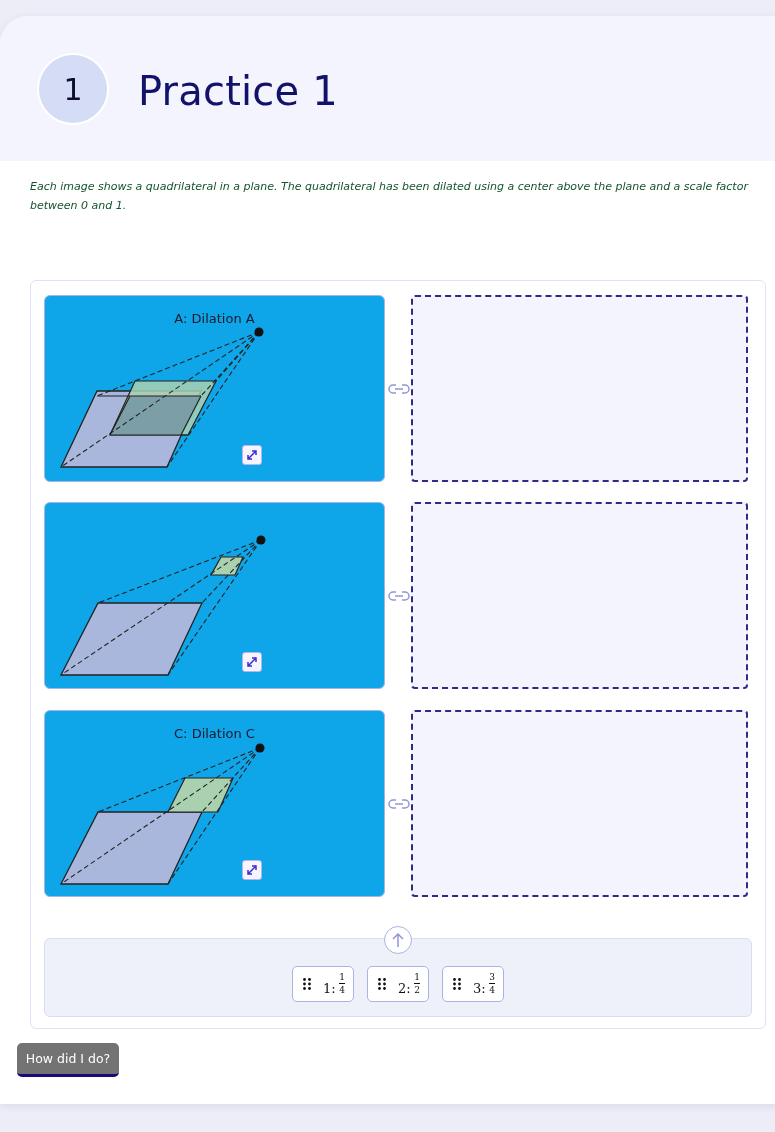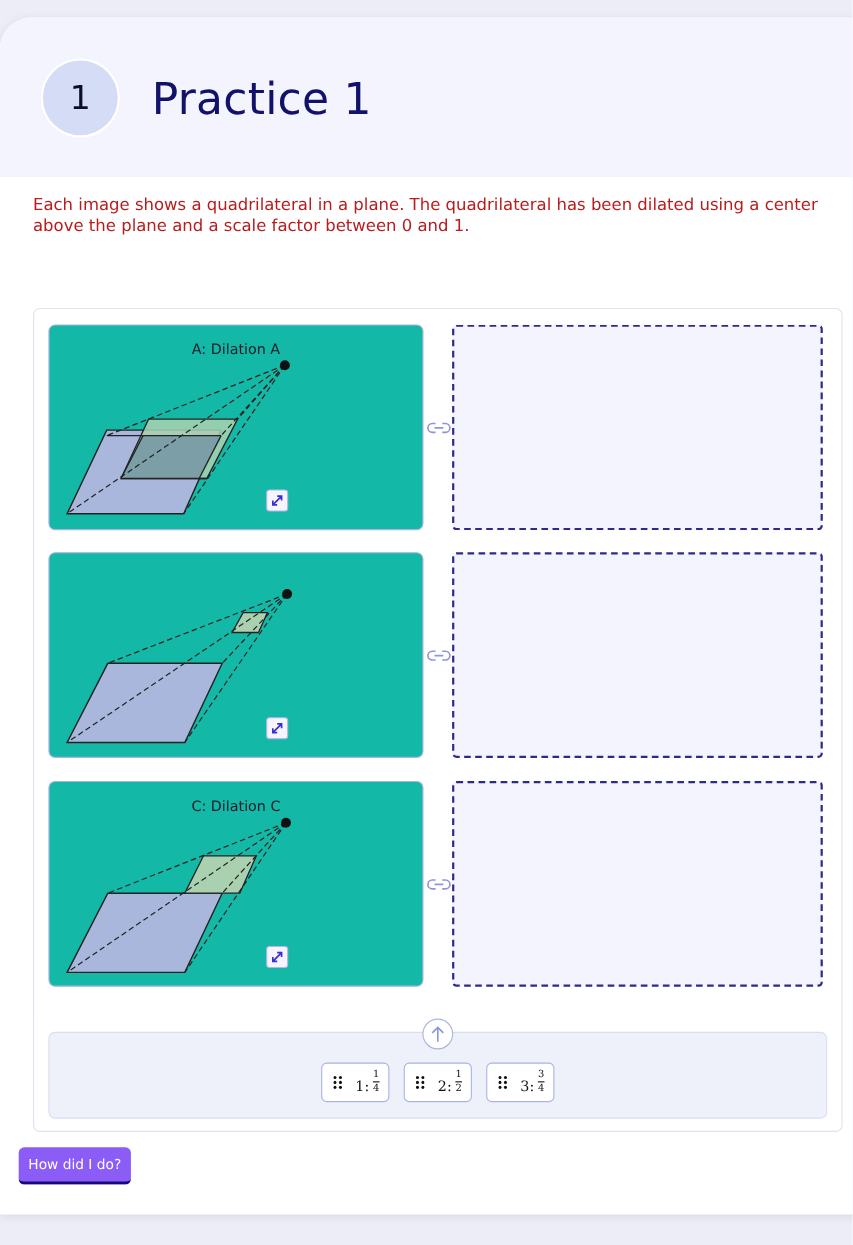--- a/index.html
+++ b/index.html
@@ -40,41 +40,42 @@
     position: absolute;
     left: 138px; top: 52px;
     font-size: 40px;
     color: #12126b;
     letter-spacing: 0.2px;
   }
   .instructions {
     position: absolute;
     left: 30px; top: 177px;
     width: 735px;
-    font-size: 15px;
+    font-size: 11px;
     line-height: 19px;
-    color: #b91c1c;
+    color: #14532d;
+    font-style: italic;
   }
   .instructions p { margin-bottom: 14px; }
 
   .match-frame {
     position: absolute;
     left: 30px; top: 280px;
     width: 736px; height: 749px;
     border: 1px solid #dfe2f5;
     border-radius: 6px;
     background: #ffffff;
   }
   .item-card {
     position: absolute;
     left: 44px;
     width: 341px; height: 187px;
     border: 1px solid #a9b4e2;
     border-radius: 6px;
-    background: #14b8a6;
+    background: #0ea5e9;
   }
   .item-label {
     position: absolute;
     top: 15px; left: 0; width: 100%;
     text-align: center;
     font-size: 13px;
     color: #1b1b2a;
   }
   .item-svg { position: absolute; left: 0; top: 0; }
   .expand-btn {
@@ -143,21 +144,21 @@
     line-height: 10px;
     color: #111;
   }
   .chip .frac .bar {
     width: 6px; height: 1px; background: #111; margin: 1px 0;
   }
   .submit-btn {
     position: absolute;
     left: 17px; top: 1043px;
     width: 102px; height: 34px;
-    background: #8b5cf6;
+    background: #737373;
     border: none;
     border-bottom: 3px solid #17097a;
     border-radius: 5px;
     color: #ffffff;
     font-family: "DejaVu Sans", sans-serif;
     font-size: 12.5px;
     display: flex; align-items: center; justify-content: center;
   }
 </style>
 </head>

